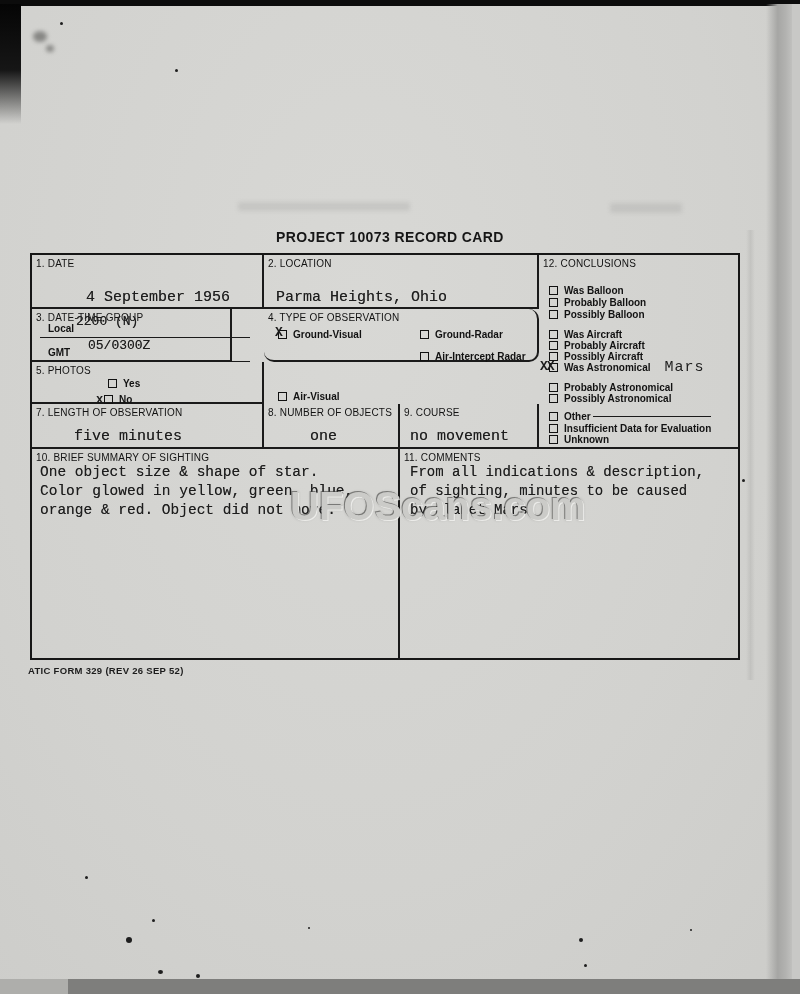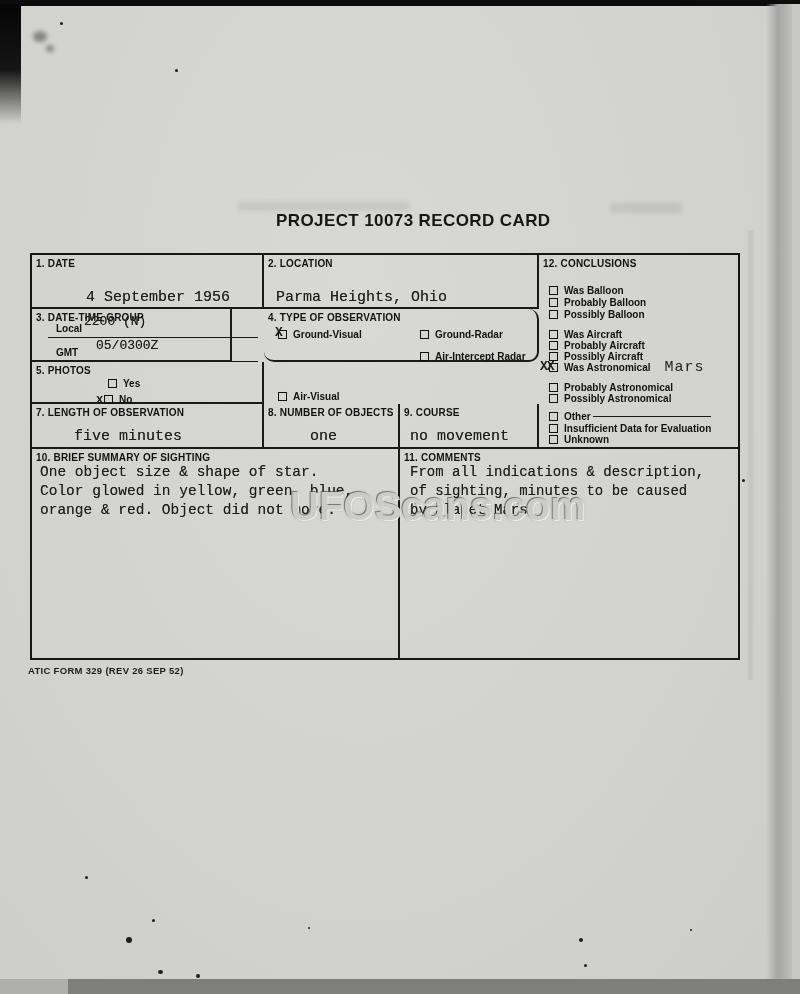--- a/index.html
+++ b/index.html
@@ -14,38 +14,38 @@
     background:linear-gradient(90deg,rgba(160,160,158,0) 0%,#a6a6a4 45%,#b2b2b0 75%,#c0c0be 100%);}
   .right-edge{position:absolute;left:792px;top:4px;width:8px;height:990px;background:#c8c8c6;}
   .bottom-band{position:absolute;left:0;top:979px;width:800px;height:15px;background:#7e7e7c;}
   .bottom-left-patch{position:absolute;left:0;top:979px;width:68px;height:15px;background:#aeaeab;}
   .fold{position:absolute;left:746px;top:230px;width:9px;height:450px;
     background:linear-gradient(90deg,rgba(110,110,108,0),rgba(110,110,108,.14),rgba(110,110,108,0));}
   .speck{position:absolute;background:#1e1e1e;border-radius:50%;}
   .smudge{position:absolute;background:#4a4a48;border-radius:50%;filter:blur(2px);opacity:.55;}
   .ghost{position:absolute;background:rgba(90,90,90,.13);filter:blur(2px);border-radius:3px;}
 
-  .title{position:absolute;left:276px;top:211px;font-size:17px;font-weight:bold;
+  .title{position:absolute;left:276px;top:229px;font-size:14px;font-weight:bold;
     letter-spacing:.4px;color:#161616;}
   .footer{position:absolute;left:28px;top:665px;font-size:9.5px;font-weight:bold;
     letter-spacing:.3px;color:#1c1c1c;}
 
   .card{position:absolute;left:30px;top:253px;width:710px;height:407px;
     border:2px solid #161616;box-sizing:border-box;}
   .cell{position:absolute;box-sizing:border-box;}
   .br{border-right:2px solid #1a1a1a;}
   .bb{border-bottom:2px solid #1a1a1a;}
-  .lab{font-size:10px;font-weight:bold;letter-spacing:.2px;color:#121212;
+  .lab{font-size:10px;font-weight:normal;letter-spacing:.2px;color:#121212;
     padding:3px 4px 0 4px;white-space:nowrap;}
   .mono{font-family:"Liberation Mono","DejaVu Sans Mono",monospace;color:#1d1d1d;
     text-shadow:0 0 .5px rgba(20,20,20,.6);white-space:nowrap;}
   .val{position:absolute;font-size:15px;}
 
   
-  .dtg-row{position:absolute;left:16px;width:202px;border-bottom:1.5px solid #1a1a1a;height:19px;padding-left:8px;}
+  .dtg-row{position:absolute;left:8px;width:202px;border-bottom:1.5px solid #1a1a1a;height:19px;padding-left:8px;}
   .dtg-lab{font-size:10px;font-weight:bold;color:#121212;display:inline-block;}
   .dtg-val{position:absolute;font-size:13px;top:-4px;}
 
   
   .opt{position:absolute;white-space:nowrap;height:12px;}
   .cbx{display:inline-block;width:7px;height:7px;border:1.5px solid #111;
     vertical-align:middle;position:relative;margin-right:6px;background:transparent;}
   .opt-lab{font-size:10px;font-weight:bold;color:#121212;vertical-align:middle;}
   .mk{position:absolute;left:-4px;top:-6px;font-family:"Liberation Mono",monospace;
     font-size:13px;font-weight:bold;color:#1a1a1a;font-style:normal;letter-spacing:-1px;}

